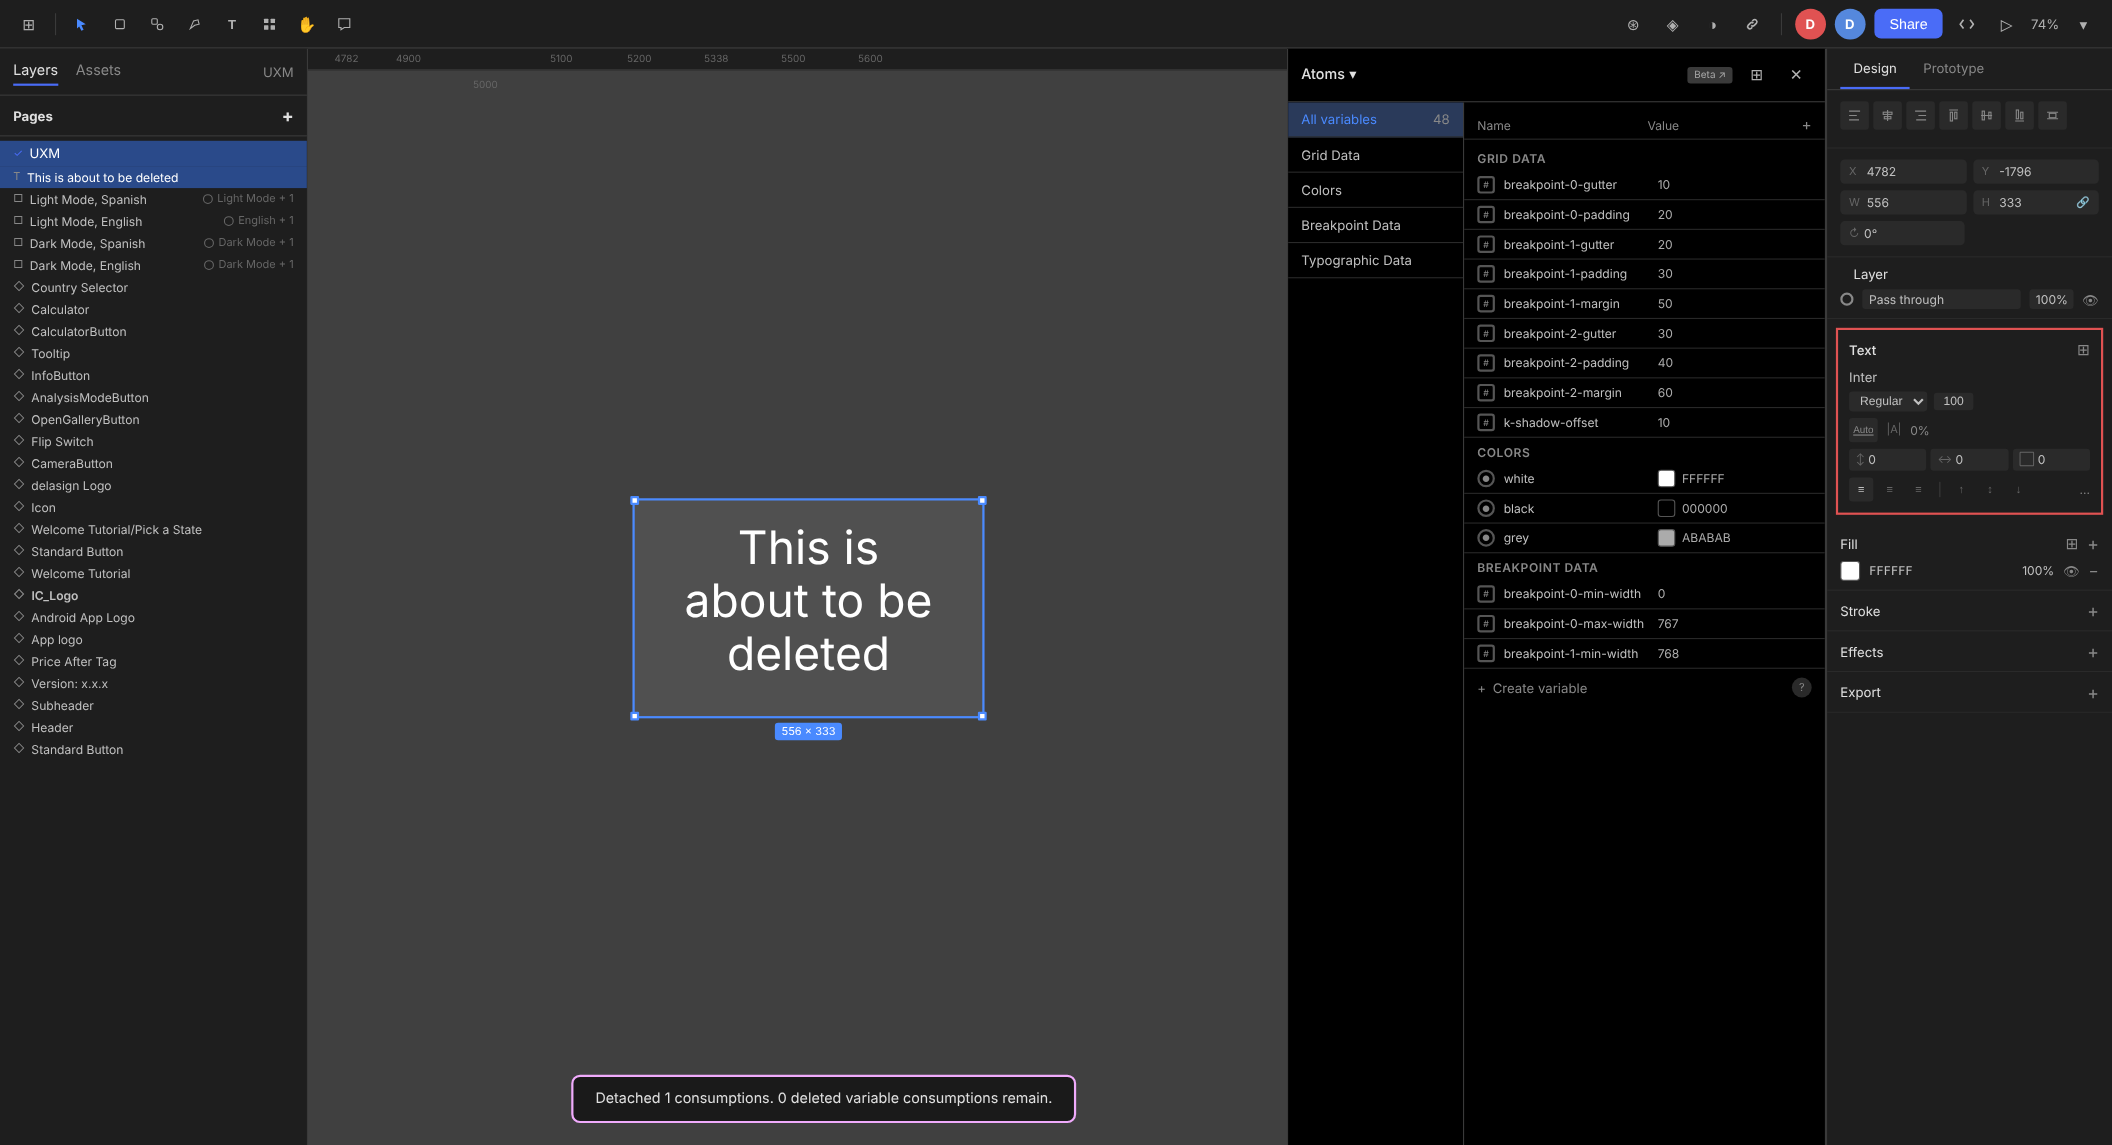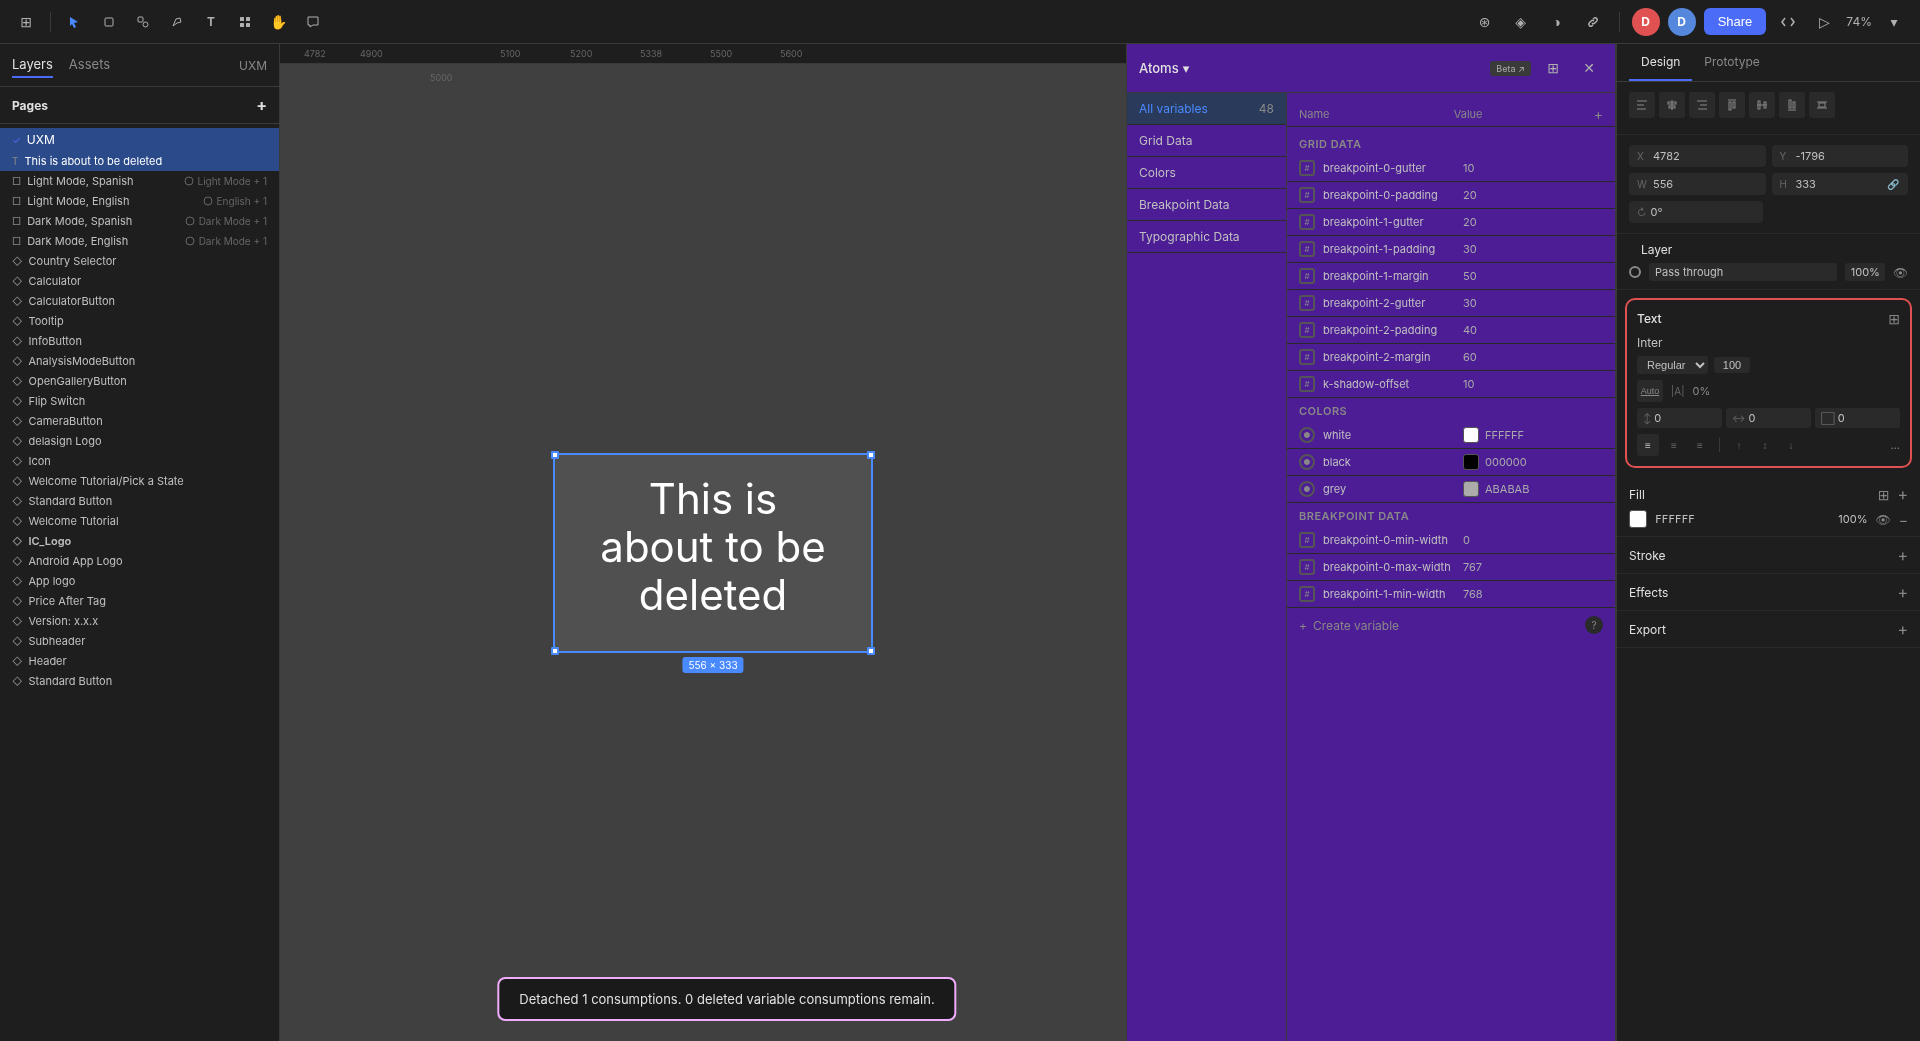--- a/index.html
+++ b/index.html
@@ -253,21 +253,21 @@
       font-size: 13px;
       color: #e0e0e0;
       white-space: nowrap;
       z-index: 100;
       margin-left: 24px;
     }
 
     
     .atoms-panel {
       width: 490px;
-      background: #4c1d95;
+      background: #000000;
       border-left: 1px solid #3a3a3a;
       border-right: 1px solid #3a3a3a;
       display: flex;
       flex-direction: column;
       flex-shrink: 0;
     }
     .atoms-header {
       display: flex;
       align-items: center;
       padding: 10px 12px;
@@ -396,21 +396,21 @@
       align-items: center;
       padding: 8px 12px;
       font-size: 12px;
       color: #888;
       cursor: pointer;
       gap: 6px;
     }
 
     
     .right-panel {
-      width: 304px;
+      width: 260px;
       background: #1e1e1e;
       border-left: 1px solid #3a3a3a;
       display: flex;
       flex-direction: column;
       flex-shrink: 0;
       overflow-y: auto;
     }
     .right-panel::-webkit-scrollbar { width: 4px; }
     .right-panel-tabs {
       display: flex;
@@ -486,21 +486,21 @@
       cursor: pointer;
       display: flex;
       align-items: center;
       justify-content: center;
       font-size: 11px;
     }
 
     
     .text-section {
       border: 2px solid #e05252;
-      border-radius: 10px;
+      border-radius: 0;
       margin: 8px;
       padding: 10px;
     }
     .text-section-header {
       display: flex;
       align-items: center;
       margin-bottom: 8px;
     }
     .text-section-title {
       font-size: 12px;

